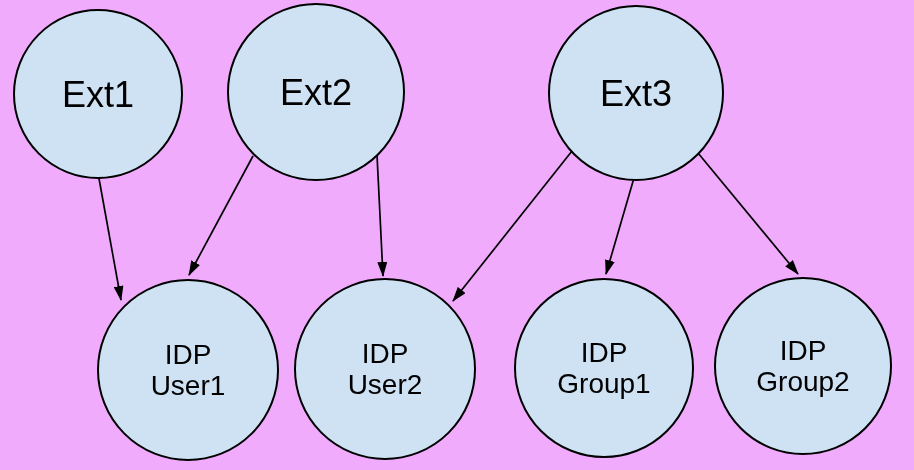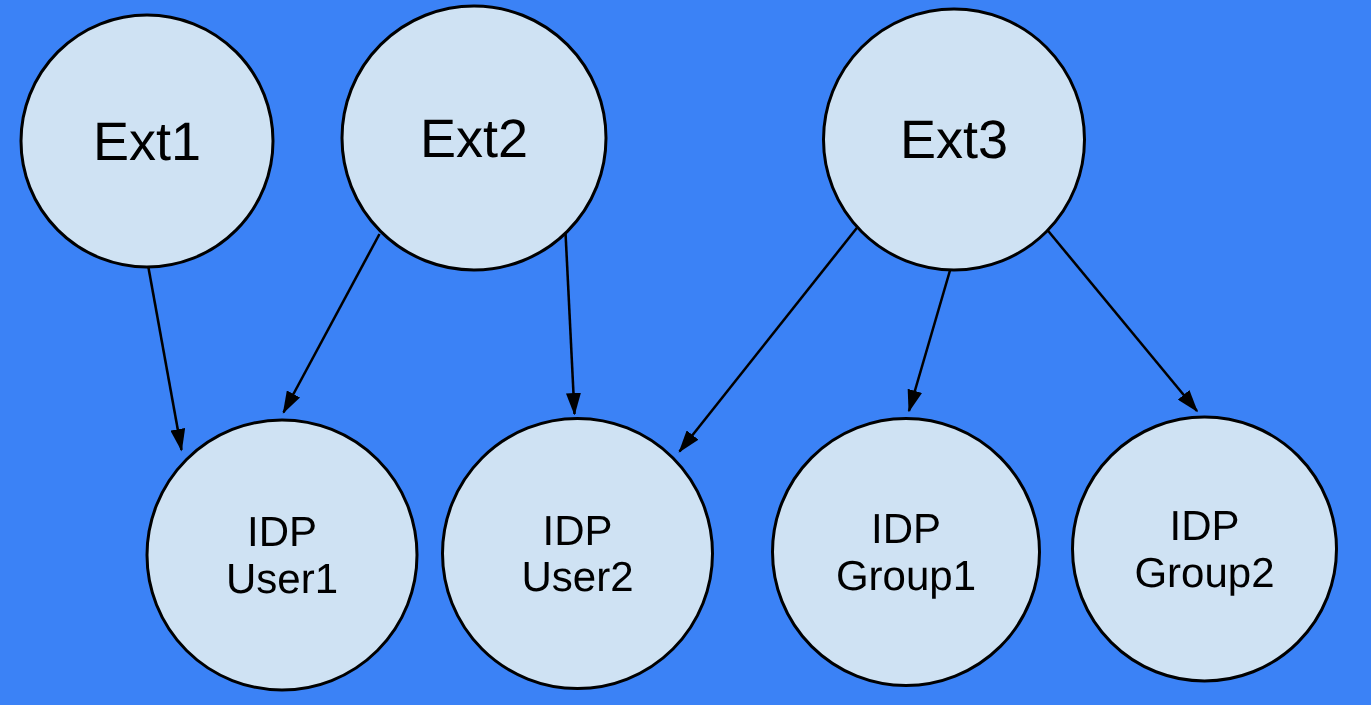--- a/index.html
+++ b/index.html
@@ -4,21 +4,21 @@
 <style>
   html, body {
     margin: 0;
     padding: 0;
     background: #ffffff;
   }
   .canvas {
     position: relative;
     width: 914px;
     height: 470px;
-    background: #3b82f6;
+    background: #f0abfc;
     overflow: hidden;
     font-family: "Liberation Sans", sans-serif;
   }
   svg {
     display: block;
   }
   .node-circle {
     stroke-width: 2px;
   }
   .edge-line {

